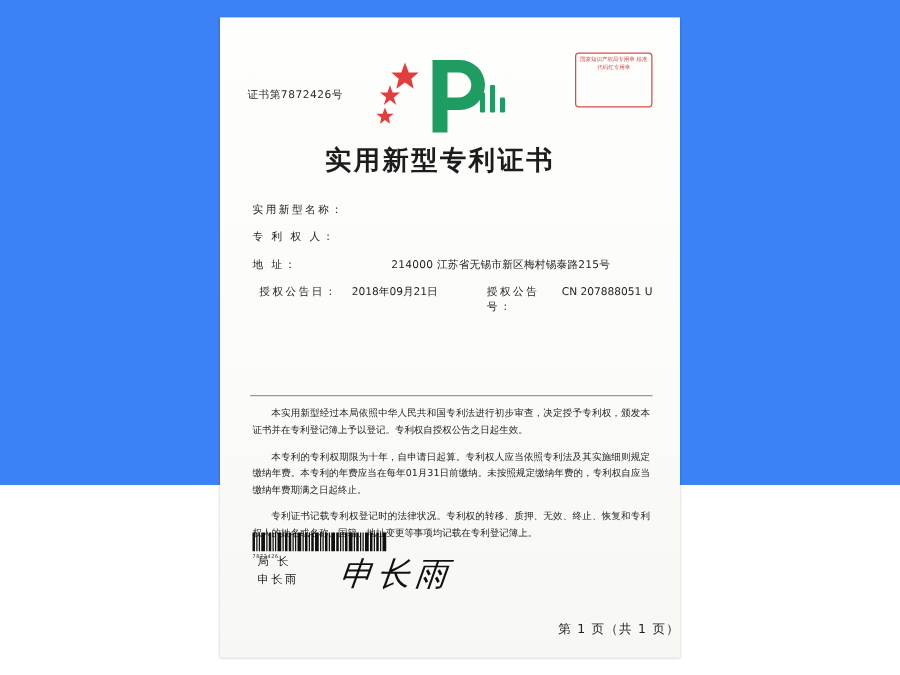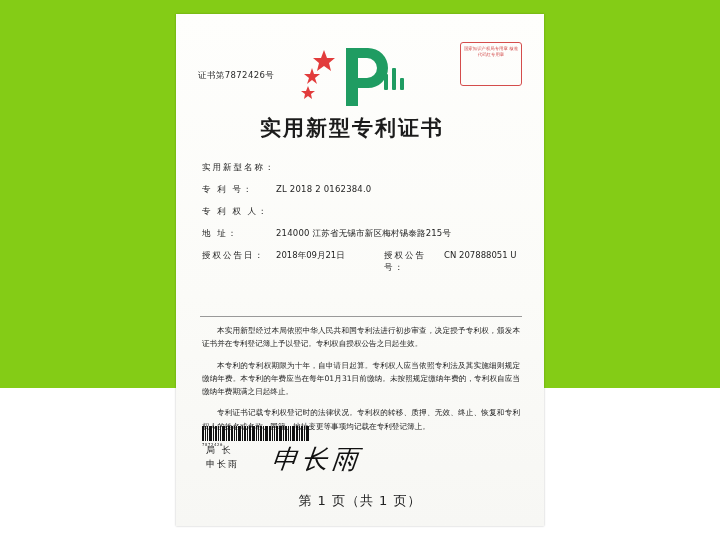--- a/index.html
+++ b/index.html
@@ -10,21 +10,21 @@
     width: 720px;
     height: 540px;
     background: #ffffff;
     font-family: "Liberation Sans", sans-serif;
     overflow: hidden;
   }
   .page {
     position: relative;
     width: 720px;
     height: 388px;
-    background: #84cc16;
+    background: #3b82f6;
     text-decoration: underline;
   }
   
   .cert {
     position: absolute;
     left: 176px;
     top: 14px;
     width: 368px;
     height: 512px;
     background: #fdfdfb;
@@ -92,38 +92,40 @@
     top: 148px;
     right: 22px;
   }
   .field {
     display: flex;
     align-items: baseline;
     margin-bottom: 10px;
     font-size: 8.5px;
     color: #1e1e1e;
     font-family: "DejaVu Sans", sans-serif;
+    gap: 37px;
   }
   .field .lbl {
     width: 74px;
     flex: none;
     letter-spacing: 2px;
     color: #222;
   }
   .field .val {
     flex: 1;
     letter-spacing: .2px;
   }
   .field-row2 {
     display: flex;
     align-items: baseline;
     margin-bottom: 6px;
     font-size: 8.5px;
     color: #1e1e1e;
     font-family: "DejaVu Sans", sans-serif;
+    justify-content: flex-end;
   }
   .field-row2 .cell {
     display: flex;
     align-items: baseline;
   }
   .field-row2 .cell.first { width: 182px; }
   .field-row2 .lbl {
     width: 74px;
     flex: none;
     letter-spacing: 2px;
@@ -246,22 +248,22 @@
     writing-mode: vertical-rl;
     font-family: "DejaVu Sans", sans-serif;
   }
   .big-seal .side-l { left: 8px; }
   .big-seal .side-r { right: 8px; }
 
   .page-footer {
     position: absolute;
     left: 0; right: 0;
     bottom: 16px;
-    text-align: center;
-    font-size: 13px;
+    text-align: right;
+    font-size: 10px;
     color: #222;
     letter-spacing: 1px;
     font-family: "DejaVu Sans", sans-serif;
   }
 </style>
 </head>
 <body>
 
 <div class="page">
   <div class="cert">
@@ -289,24 +291,20 @@
 
       <div class="round-seal">国家知识产权局专用章 核准 代码红专用章</div>
 
       <div class="main-title">实用新型专利证书</div>
 
       <div class="fields">
         <div class="field">
           <span class="lbl">实用新型名称：</span>
         </div>
         <div class="field">
-          <span class="lbl">专 利 号：</span>
-          <span class="val">ZL 2018 2 0162384.0</span>
-        </div>
-        <div class="field">
           <span class="lbl">专 利 权 人：</span>
         </div>
         <div class="field">
           <span class="lbl">地 址：</span>
           <span class="val">214000 江苏省无锡市新区梅村锡泰路215号</span>
         </div>
         <div class="field-row2">
           <span class="cell first">
             <span class="lbl">授权公告日：</span>
             <span>2018年09月21日</span>

